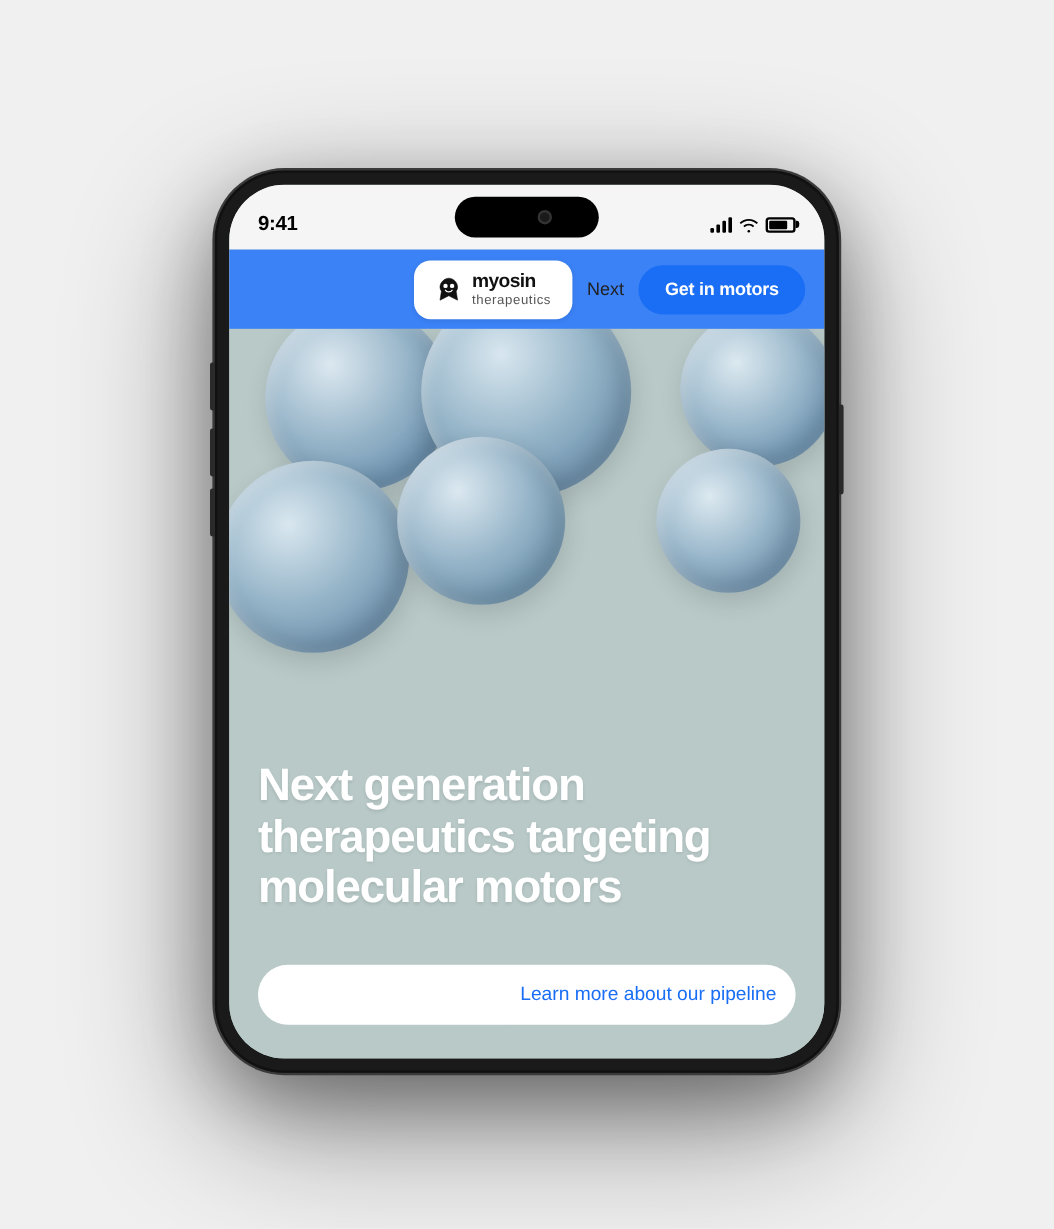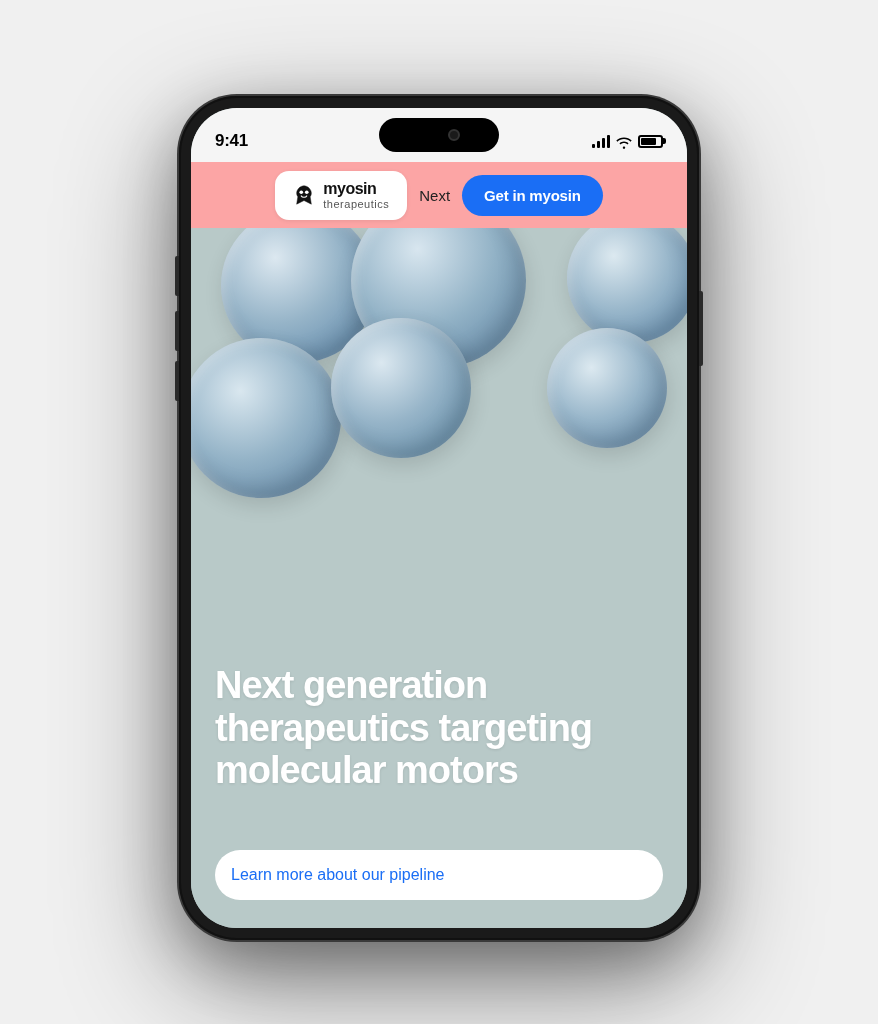--- a/index.html
+++ b/index.html
@@ -11,21 +11,21 @@
       display: flex;
       align-items: center;
       justify-content: center;
       font-family: -apple-system, BlinkMacSystemFont, 'SF Pro Display', 'Helvetica Neue', sans-serif;
       overflow: hidden;
     }
 
     .phone-wrapper {
       position: relative;
       width: 520px;
-      height: 844px;
+      height: 752px;
       margin-top: 12px;
     }
 
     .phone-frame {
       position: absolute;
       inset: 0;
       background: #1a1a1a;
       border-radius: 58px;
       box-shadow:
         0 0 0 2px #3a3a3a,
@@ -179,24 +179,24 @@
       border-radius: 1px;
     }
 
     
     .nav-bar {
       position: absolute;
       top: 54px;
       left: 0;
       right: 0;
       height: 66px;
-      background: #fca5a5;
-      display: flex;
-      align-items: center;
-      justify-content: center;
+      background: #3b82f6;
+      display: flex;
+      align-items: center;
+      justify-content: flex-end;
       padding: 0 16px;
       z-index: 10;
     }
 
     .logo-container {
       background: white;
       border-radius: 14px;
       padding: 10px 18px;
       display: flex;
       align-items: center;
@@ -307,21 +307,21 @@
 
     .sphere-6 {
       width: 120px; height: 120px;
       top: 100px; right: 20px;
       background: radial-gradient(circle at 37% 33%, #dce9f0, #98b6ca 47%, #7498b4 77%);
     }
 
     
     .hero-text {
       position: absolute;
-      bottom: 136px;
+      bottom: 120px;
       left: 24px;
       right: 24px;
     }
 
     .hero-headline {
       font-size: 38px;
       font-weight: 800;
       color: white;
       line-height: 1.12;
       letter-spacing: -1px;
@@ -339,21 +339,21 @@
     .hero-cta-btn {
       background: white;
       border: none;
       border-radius: 28px;
       width: 100%;
       padding: 16px;
       font-size: 16px;
       font-weight: 500;
       color: #1a6ef5;
       cursor: pointer;
-      text-align: left;
+      text-align: right;
     }
   </style>
 </head>
 <body>
 
 <div class="phone-wrapper">
   <div class="phone-frame">
     <div class="phone-screen">
 
       <div class="status-bar">
@@ -388,21 +388,21 @@
             <circle cx="9" cy="9" r="2" fill="white"></circle>
             <circle cx="15" cy="9" r="2" fill="white"></circle>
             <path d="M9 13C9.5 14 10.5 14.5 12 14.5C13.5 14.5 14.5 14 15 13" stroke="white" stroke-width="1.2" stroke-linecap="round"></path>
           </svg>
           <div class="logo-text">
             <span class="logo-name">myosin</span>
             <span class="logo-sub">therapeutics</span>
           </div>
         </div>
         <span class="nav-menu">Next</span>
-        <button class="nav-cta">Get in myosin</button>
+        <button class="nav-cta">Get in motors</button>
       </div>
 
       <div class="hero-section">
 
         <div class="spheres-container">
           <div class="sphere sphere-1"></div>
           <div class="sphere sphere-2"></div>
           <div class="sphere sphere-3"></div>
           <div class="sphere sphere-4"></div>
           <div class="sphere sphere-5"></div>

